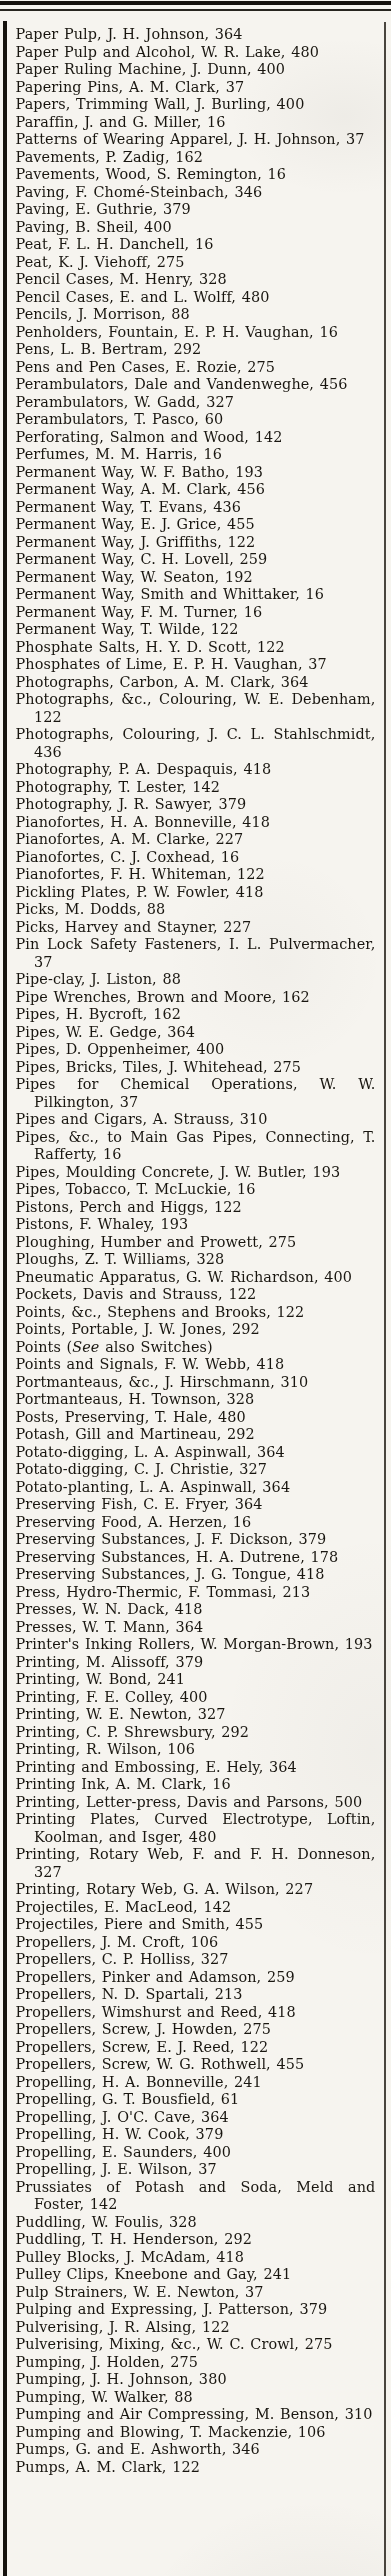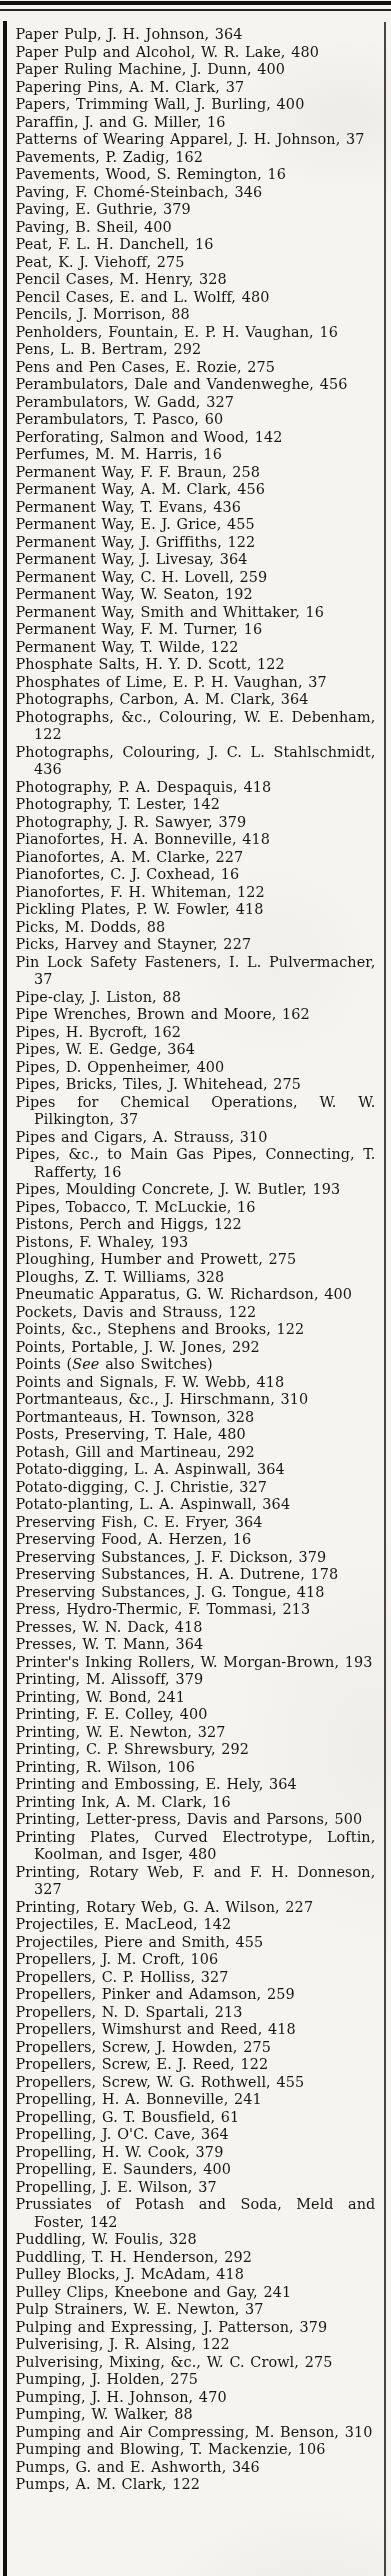--- a/index.html
+++ b/index.html
@@ -95,26 +95,25 @@
       <p class="entry">Pencil Cases, E. and L. Wolff, 480</p>
       <p class="entry">Pencils, J. Morrison, 88</p>
       <p class="entry">Penholders, Fountain, E. P. H. Vaughan, 16</p>
       <p class="entry">Pens, L. B. Bertram, 292</p>
       <p class="entry">Pens and Pen Cases, E. Rozie, 275</p>
       <p class="entry">Perambulators, Dale and Vandenweghe, 456</p>
       <p class="entry">Perambulators, W. Gadd, 327</p>
       <p class="entry">Perambulators, T. Pasco, 60</p>
       <p class="entry">Perforating, Salmon and Wood, 142</p>
       <p class="entry">Perfumes, M. M. Harris, 16</p>
-      <p class="entry">Permanent Way, F. F. Braun, 258</p>
+      <p class="entry">Permanent Way, W. F. Batho, 193</p>
       <p class="entry">Permanent Way, A. M. Clark, 456</p>
       <p class="entry">Permanent Way, T. Evans, 436</p>
       <p class="entry">Permanent Way, E. J. Grice, 455</p>
       <p class="entry">Permanent Way, J. Griffiths, 122</p>
-      <p class="entry">Permanent Way, J. Livesay, 364</p>
       <p class="entry">Permanent Way, C. H. Lovell, 259</p>
       <p class="entry">Permanent Way, W. Seaton, 192</p>
       <p class="entry">Permanent Way, Smith and Whittaker, 16</p>
       <p class="entry">Permanent Way, F. M. Turner, 16</p>
       <p class="entry">Permanent Way, T. Wilde, 122</p>
       <p class="entry">Phosphate Salts, H. Y. D. Scott, 122</p>
       <p class="entry">Phosphates of Lime, E. P. H. Vaughan, 37</p>
       <p class="entry">Photographs, Carbon, A. M. Clark, 364</p>
       <p class="entry">Photographs, &amp;c., Colouring, W. E. Debenham, 122</p>
       <p class="entry">Photographs, Colouring, J. C. L. Stahlschmidt, 436</p>
@@ -197,21 +196,21 @@
       <p class="entry">Prussiates of Potash and Soda, Meld and Foster, 142</p>
       <p class="entry">Puddling, W. Foulis, 328</p>
       <p class="entry">Puddling, T. H. Henderson, 292</p>
       <p class="entry">Pulley Blocks, J. McAdam, 418</p>
       <p class="entry">Pulley Clips, Kneebone and Gay, 241</p>
       <p class="entry">Pulp Strainers, W. E. Newton, 37</p>
       <p class="entry">Pulping and Expressing, J. Patterson, 379</p>
       <p class="entry">Pulverising, J. R. Alsing, 122</p>
       <p class="entry">Pulverising, Mixing, &amp;c., W. C. Crowl, 275</p>
       <p class="entry">Pumping, J. Holden, 275</p>
-      <p class="entry">Pumping, J. H. Johnson, 470</p>
+      <p class="entry">Pumping, J. H. Johnson, 380</p>
       <p class="entry">Pumping, W. Walker, 88</p>
       <p class="entry">Pumping and Air Compressing, M. Benson, 310</p>
       <p class="entry">Pumping and Blowing, T. Mackenzie, 106</p>
       <p class="entry">Pumps, G. and E. Ashworth, 346</p>
       <p class="entry">Pumps, A. M. Clark, 122</p>
     </div>
 </div>
 
 
 </body></html>

